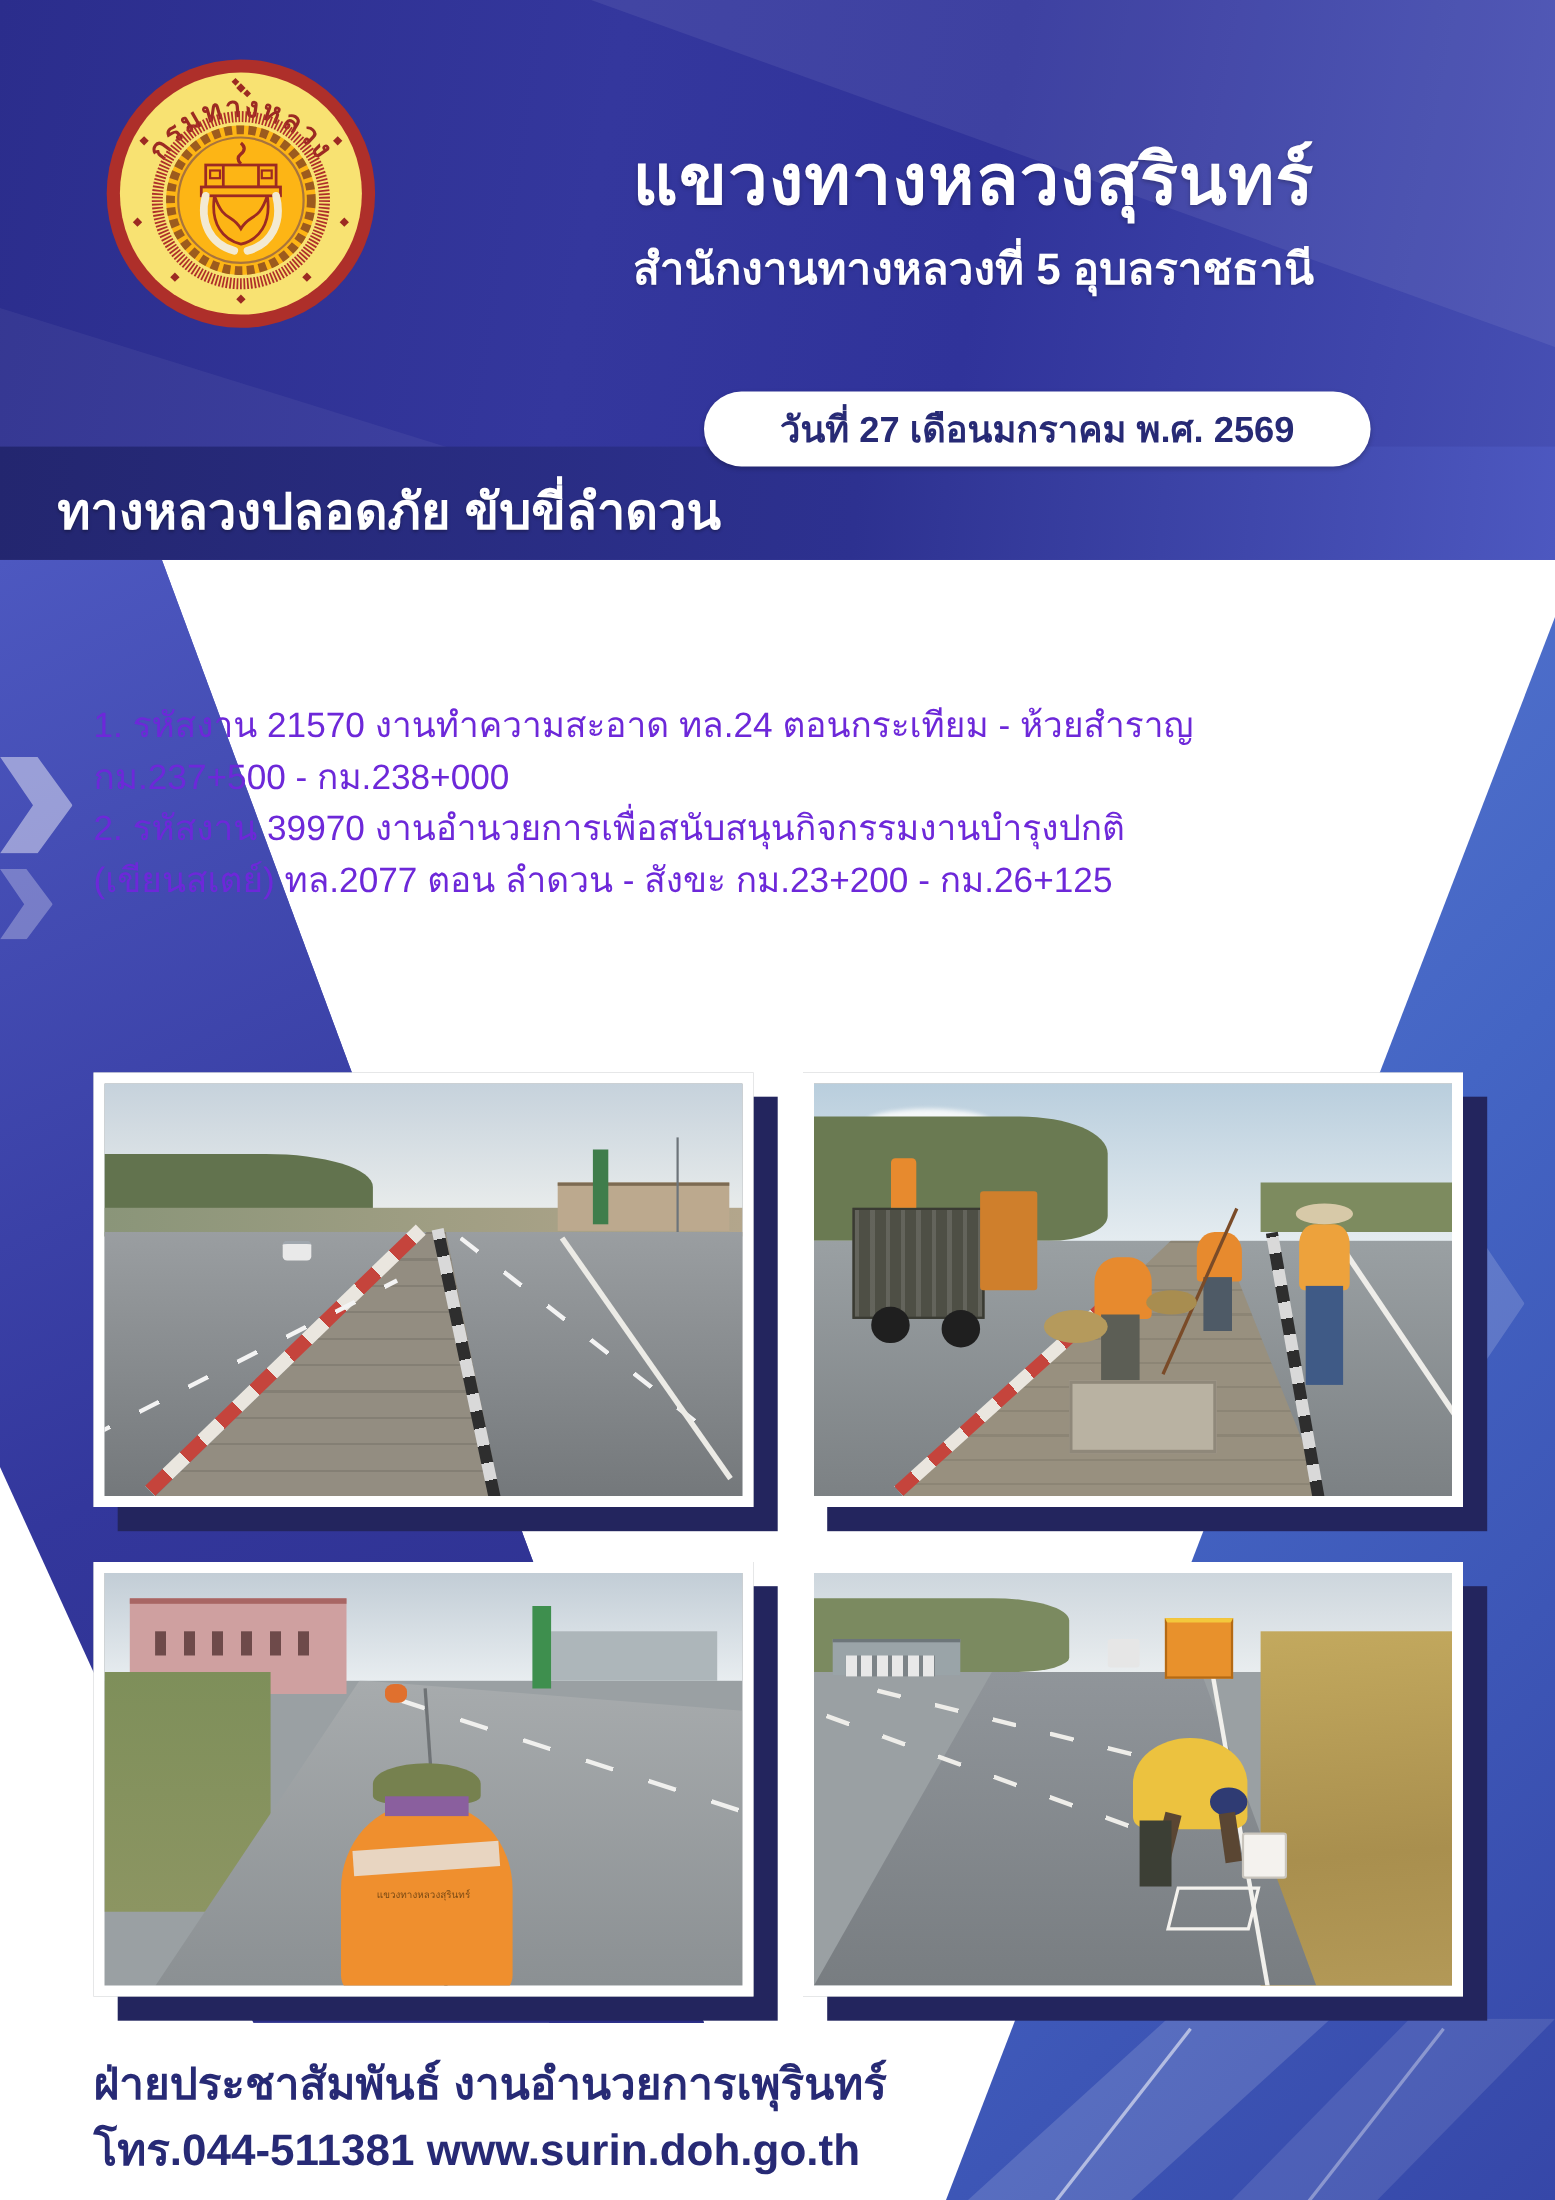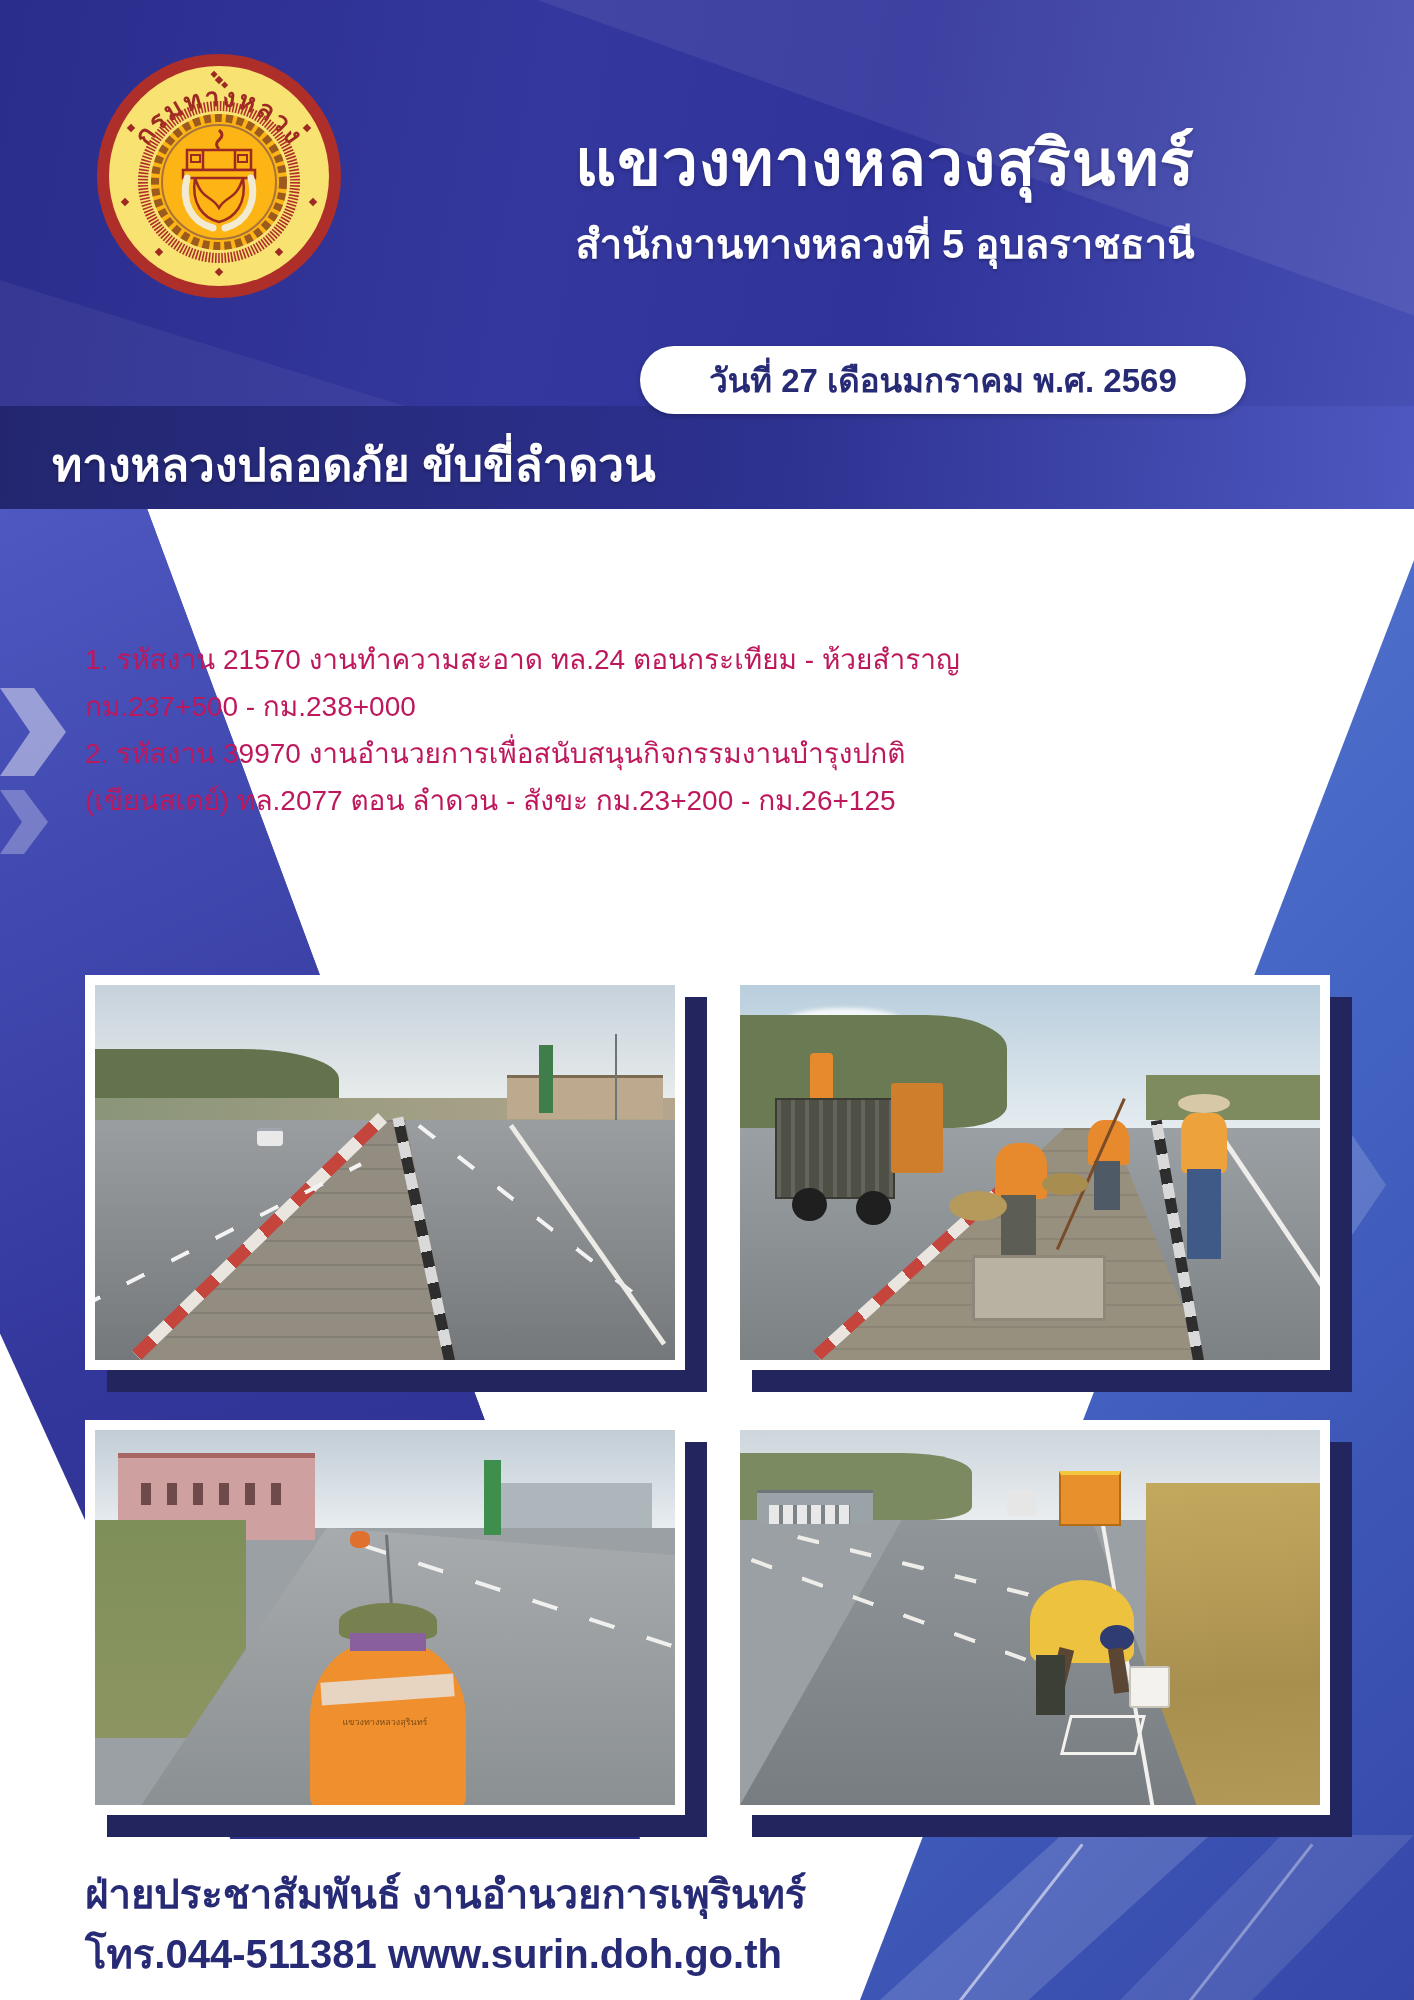--- a/index.html
+++ b/index.html
@@ -14,21 +14,21 @@
   .header-sheen1{left:0;top:0;width:1414px;height:509px;
     clip-path:polygon(38% 0,100% 0,100% 62%);background:rgba(255,255,255,0.07);}
   .header-sheen2{left:0;top:0;width:1414px;height:509px;
     clip-path:polygon(0 100%,0 55%,52% 100%);background:rgba(255,255,255,0.05);}
   .tagline-band{left:0;top:406px;width:1414px;height:103px;
     background:linear-gradient(95deg,#23266f 0%,#2d3190 55%,#4d58c0 100%);}
   .title-block{left:470px;top:128px;width:830px;text-align:center;color:#fff;}
   .org-title{font-size:64px;font-weight:800;letter-spacing:1px;line-height:1.1;
     text-shadow:0 2px 4px rgba(0,0,0,0.25);}
   .office-sub{font-size:40px;font-weight:700;margin-top:14px;text-shadow:0 2px 3px rgba(0,0,0,0.25);}
-  .date-pill{left:640px;top:346px;width:606px;height:68px;background:#ffffff;border-radius:34px;
+  .date-pill{left:640px;top:356px;width:606px;height:68px;background:#ffffff;border-radius:34px;
     display:flex;align-items:center;justify-content:center;box-shadow:0 2px 5px rgba(0,0,0,0.25);}
   .date-pill span{color:#272a75;font-size:33px;font-weight:700;}
   .tagline{left:52px;top:428px;color:#ffffff;font-size:46px;font-weight:800;
     text-shadow:0 2px 3px rgba(0,0,0,0.3);}
 
   
   .seal{left:95px;top:52px;width:248px;height:248px;}
 
   
   .left-wedge{left:0;top:509px;width:640px;height:1330px;
@@ -49,21 +49,21 @@
     clip-path:polygon(0 0,46px 0,90px 65px,46px 130px,0 130px,42px 65px);}
   .foot-arrow1{left:880px;top:1835px;width:330px;height:165px;background:rgba(255,255,255,0.14);
     clip-path:polygon(0 100%,55% 0,100% 0,45% 100%);}
   .foot-arrow2{left:1120px;top:1835px;width:294px;height:165px;background:rgba(255,255,255,0.10);
     clip-path:polygon(0 100%,55% 0,100% 0,45% 100%);}
   .foot-line{width:3px;height:230px;background:rgba(255,255,255,0.55);transform:rotate(38deg);}
 
   
   .section-title{left:0;top:540px;width:1360px;text-align:center;color:#2e308f;
     font-size:58px;font-weight:800;}
-  .body-text{left:85px;top:636px;width:1100px;color:#be185d;font-size:28px;line-height:47px;}
+  .body-text{left:85px;top:636px;width:1100px;color:#6d28d9;font-size:32px;line-height:47px;}
 
   
   .photo{width:600px;height:395px;border:10px solid #ffffff;box-sizing:border-box;
     box-shadow:22px 22px 0 0 #23255e;overflow:hidden;background:#9aa0a3;}
   .p1{left:85px;top:975px;}  .p2{left:730px;top:975px;}
   .p3{left:85px;top:1420px;} .p4{left:730px;top:1420px;}
   .shirt-label{position:absolute;left:50%;transform:translateX(-50%);top:38%;
     color:#7a4a14;font-size:9px;white-space:nowrap;}
 
   

